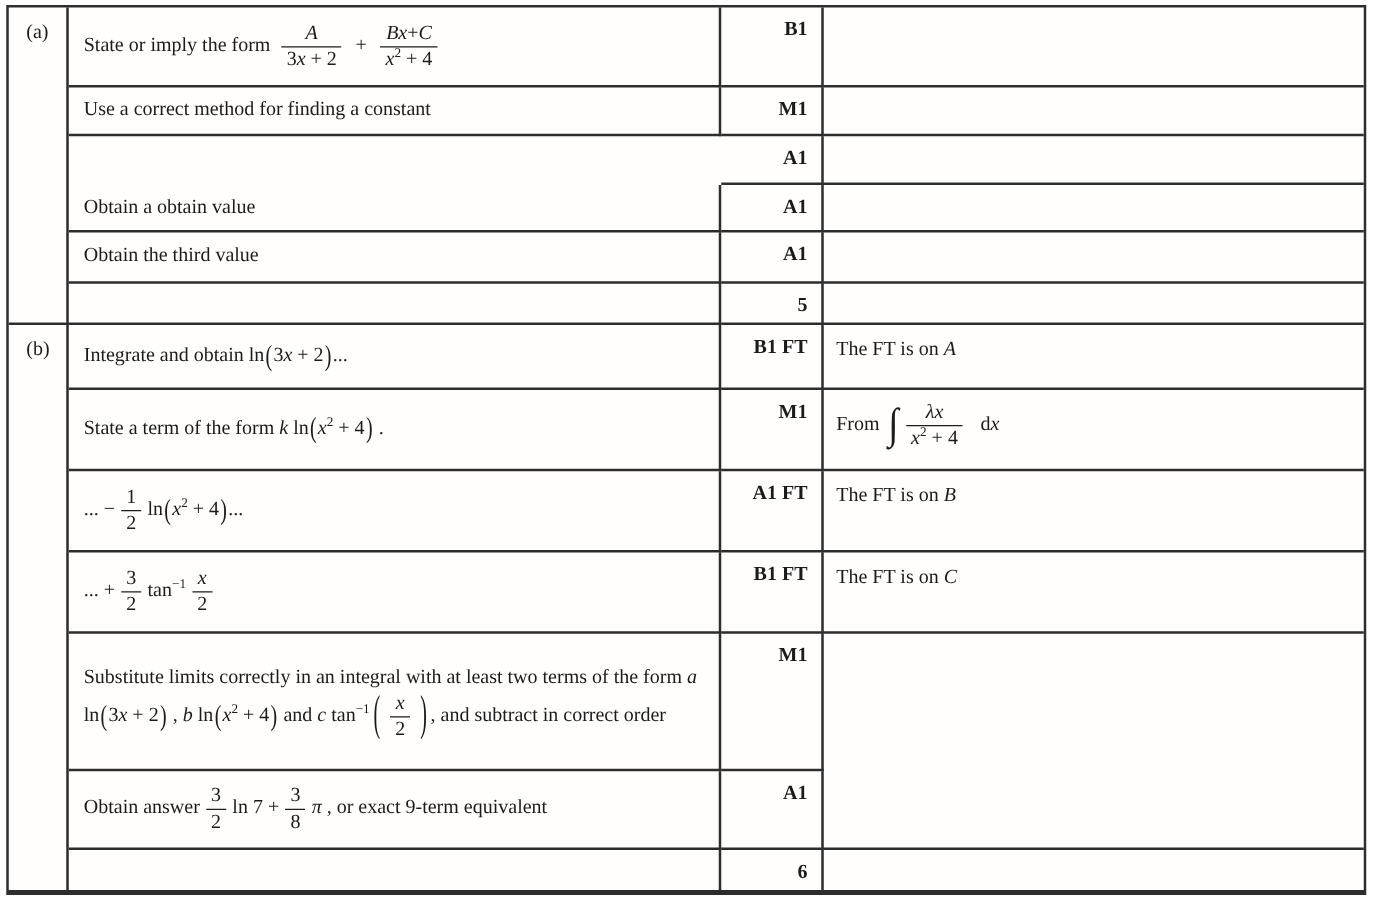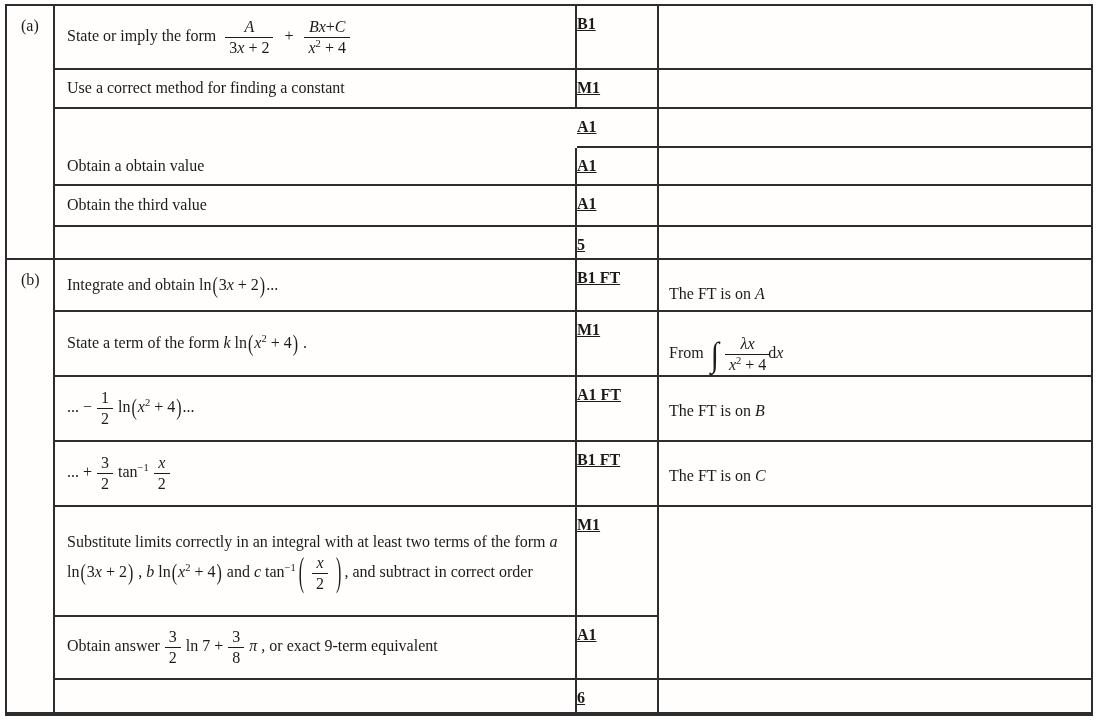--- a/index.html
+++ b/index.html
@@ -22,22 +22,22 @@
   }
   .cell { border-right: 2px solid #2d2d2d; border-bottom: 2px solid #2d2d2d; font-size: 16px; }
   .c2 { grid-column: 2; }
   .c3 { grid-column: 3; }
   .c4 { grid-column: 4; border-right: none; }
   .last { border-bottom: none; }
   .part { grid-column: 1; padding: 11px 0 0 14px; }
   .part.pb { border-bottom: none; }
   .desc { display: flex; align-items: center; padding: 5px 6px 5px 12px; }
   .flow { display: block; width: 100%; line-height: 1.55; }
-  .mark { font-weight: bold; text-align: left; padding: 9px 11px 0 0; text-decoration: underline; }
-  .comment { padding: 23px 8px 0 10px; line-height: 1.35; }
+  .mark { font-weight: bold; text-align: right; padding: 9px 11px 0 12px; }
+  .comment { padding: 9px 8px 0 10px; line-height: 1.35; }
   .frac { display: inline-block; vertical-align: middle; text-align: center; line-height: 1.1; margin: 0 5px; }
   .frac .num { display: block; border-bottom: 1.5px solid #1b1b1b; padding: 0 4px 1px; }
   .frac .den { display: block; padding: 1px 4px 0; }
   .pr { display: inline-block; transform: scaleY(1.45); line-height: 1; margin: 0 1px; vertical-align: -1px; }
   .prx { display: inline-block; transform: scaleY(2.45); line-height: 1; margin: 0 3px; vertical-align: middle; }
   .int { display: inline-block; font-size: 30px; transform: scaleY(1.15); line-height: 1; vertical-align: middle; margin: 0 1px 0 7px; }
   .dx { margin-left: -2px; }
   sup { font-size: 66%; line-height: 0; }
   i { font-style: italic; }
   .op { margin: 0 2px; }
@@ -97,21 +97,21 @@
   <div class="cell comment c4" style="grid-row:7">
     <span><span>The FT is on </span><i>A</i></span>
   </div>
 
   <div class="cell desc c2" style="grid-row:8">
     <div class="flow"><span><span>State a term of the form </span><i>k</i><span> ln</span><span class="pr">(</span><i>x</i><sup>2</sup><span> + 4</span><span class="pr">)</span><span> .</span></span></div>
   </div>
   <div class="cell mark c3" style="grid-row:8">M1</div>
   <div class="cell comment c4" style="grid-row:8">
     <div class="flow">
-      <span>From</span><span class="int">∫</span><span class="frac" style="margin-right:0"><span class="num"><i>λx</i></span><span class="den"><i>x</i><sup>2</sup><span> + 4</span></span></span><span class="dx"><span>d</span><i>x</i></span>
+      <span>From</span><span class="int">∫</span><span class="frac" style="margin-right:16px"><span class="num"><i>λx</i></span><span class="den"><i>x</i><sup>2</sup><span> + 4</span></span></span><span class="dx"><span>d</span><i>x</i></span>
     </div>
   </div>
 
   <div class="cell desc c2" style="grid-row:9">
     <div class="flow">
       <span>... −</span><span class="frac"><span class="num"><span>1</span></span><span class="den"><span>2</span></span></span><span><span>ln</span><span class="pr">(</span><i>x</i><sup>2</sup><span> + 4</span><span class="pr">)</span><span>...</span></span>
     </div>
   </div>
   <div class="cell mark c3" style="grid-row:9">A1 FT</div>
   <div class="cell comment c4" style="grid-row:9">

